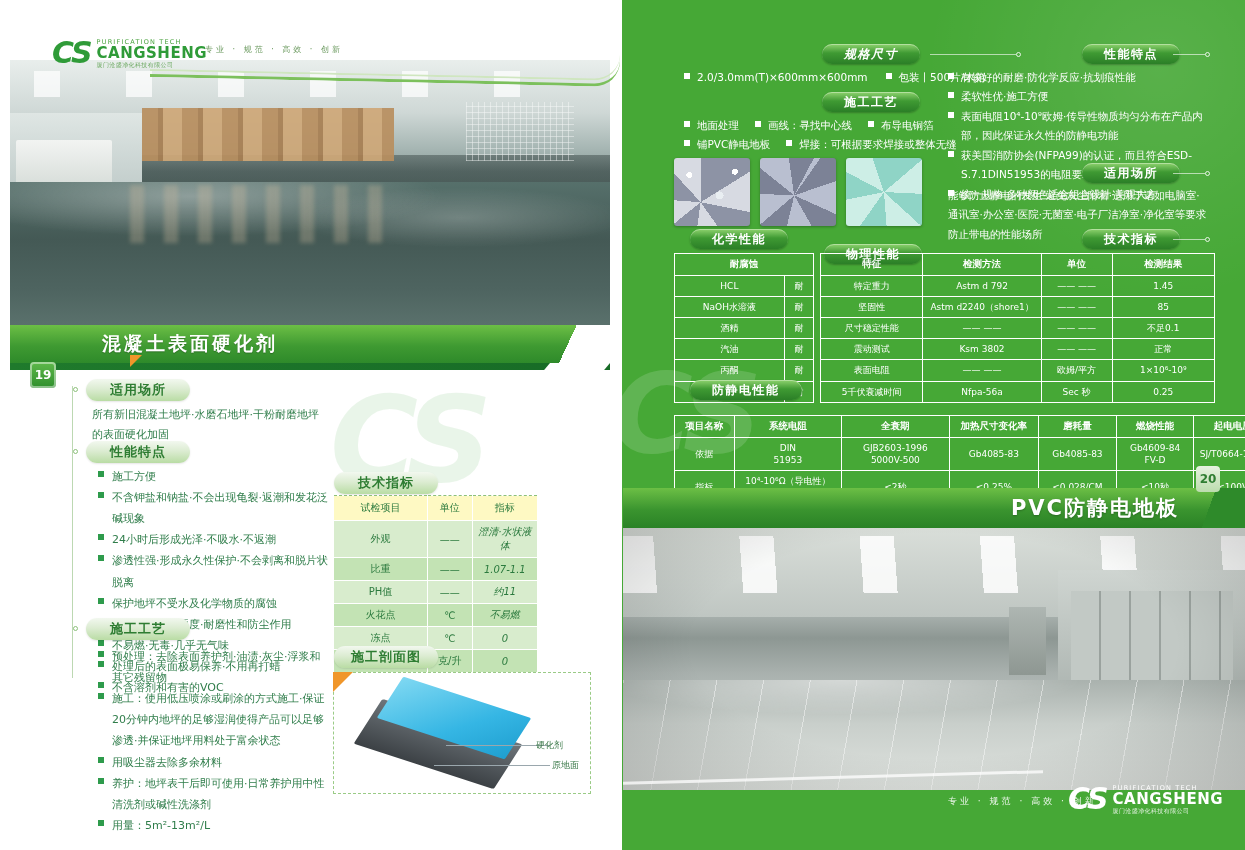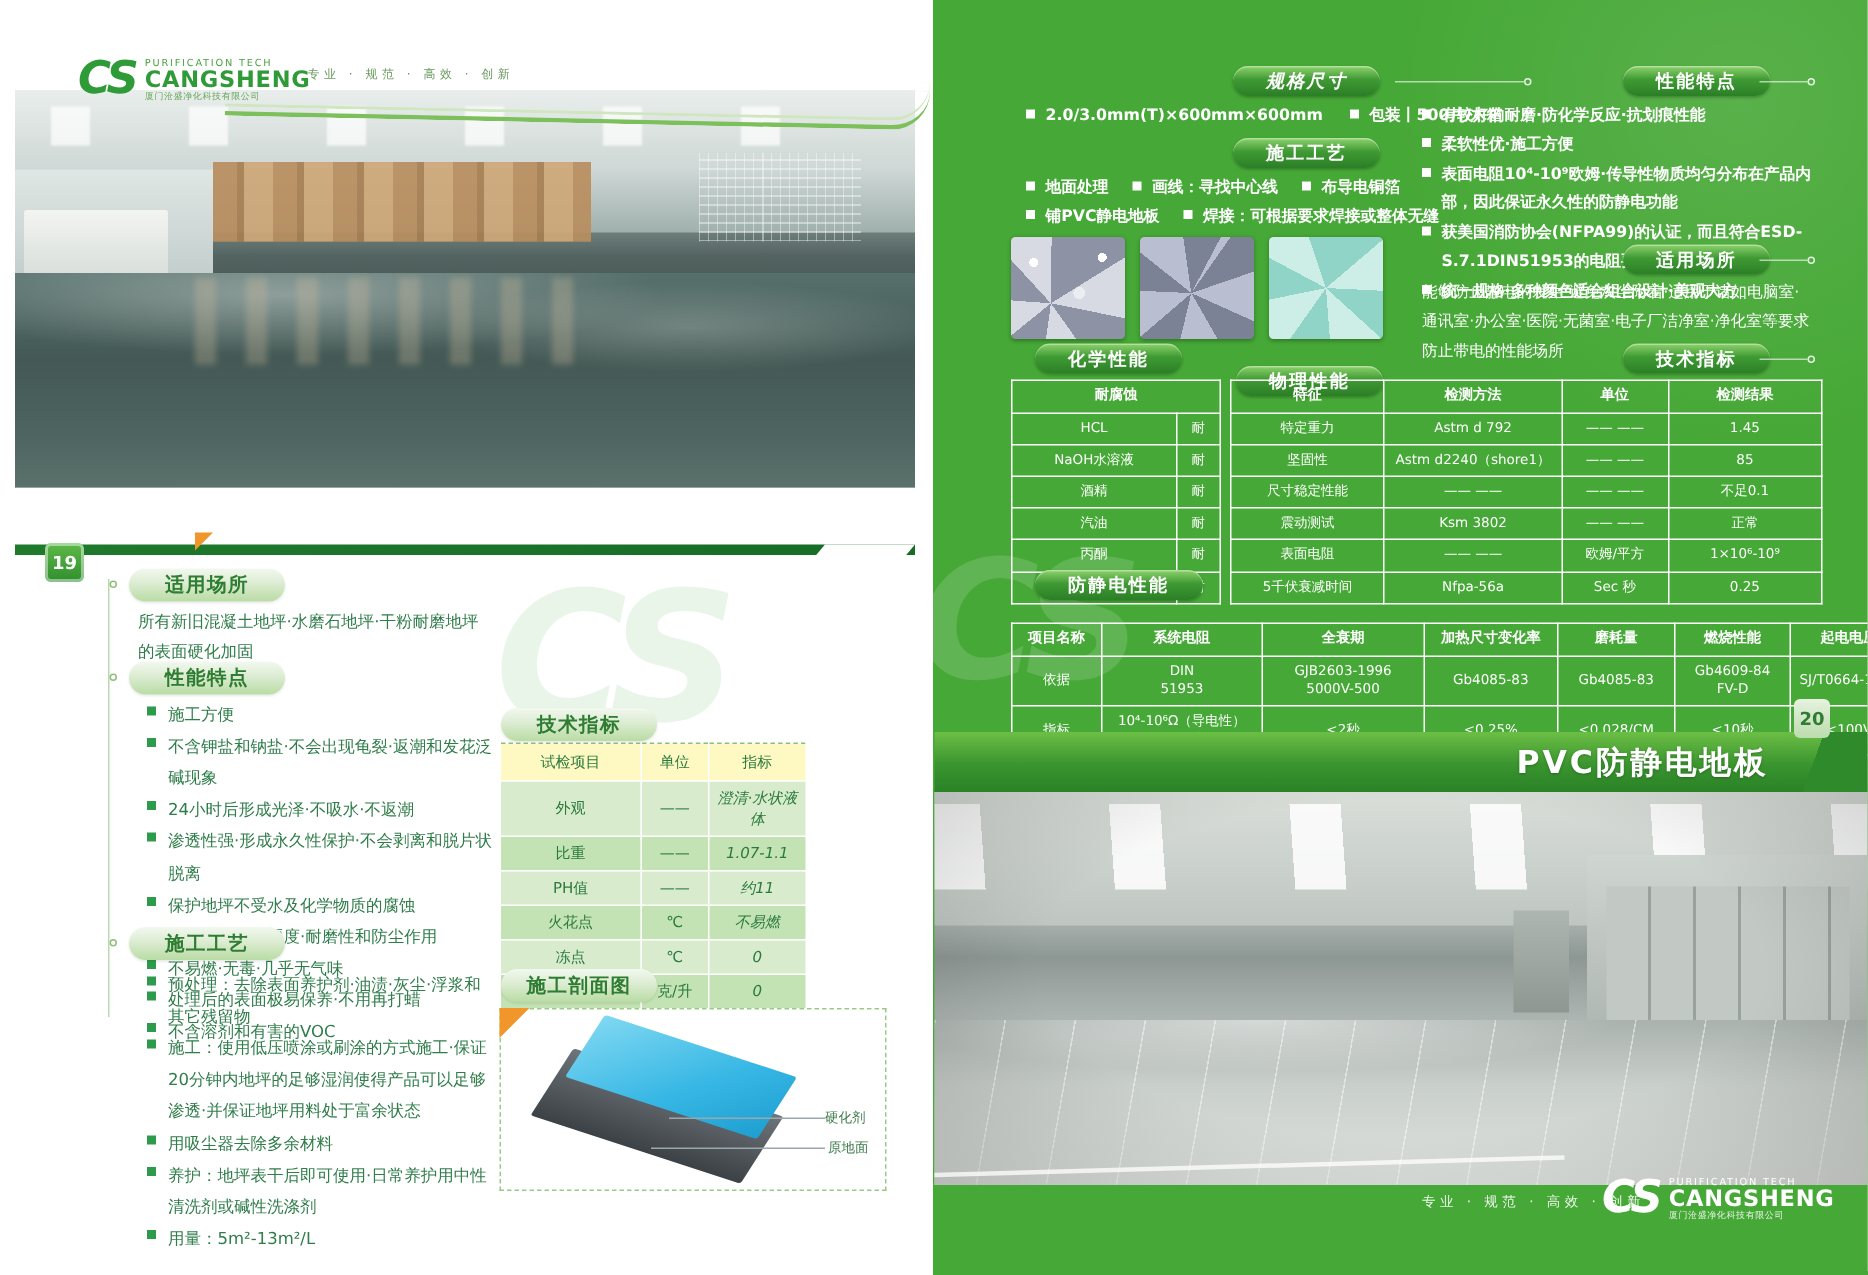--- a/index.html
+++ b/index.html
@@ -184,21 +184,21 @@
   .r-pill {
     position:absolute; height:20px; padding:0 22px; border-radius:10px;
     background:linear-gradient(to bottom,#8fd36f 0%,#3f9a33 45%,#2b7f27 100%);
     color:#ffffff; font-weight:bold; font-size:12px; letter-spacing:1.5px;
     display:flex; align-items:center; justify-content:center;
     box-shadow:0 1px 2px rgba(0,0,0,.25), inset 0 1px 0 rgba(255,255,255,.35);
   }
   .r-line { position:absolute; height:1px; background:rgba(255,255,255,.6); }
   .r-dot { position:absolute; width:5px;height:5px;border-radius:50%; border:1px solid rgba(255,255,255,.85); }
 
-  .r-list { position:absolute; color:#ffffff; font-size:10.5px; line-height:1.85;font-weight:bold; }
+  .r-list { position:absolute; color:#ffffff; font-size:10.5px; line-height:1.85; }
   .r-list li { list-style:none; position:relative; padding-left:13px; }
   .r-list li:before { content:""; position:absolute; left:0; top:5px; width:6px;height:6px; background:#ffffff; }
   .r-text { position:absolute; color:#fff; font-size:10.5px; line-height:1.85; }
 
   .chips { position:absolute; left:674px; top:158px; display:flex; gap:10px; }
   .chip { width:76px; height:68px; border-radius:3px; box-shadow:0 1px 3px rgba(0,0,0,.3); }
   .chip.a { background:
       radial-gradient(circle at 20% 25%, #fff 0 3px, transparent 3px),
       radial-gradient(circle at 60% 55%, #e9eef2 0 4px, transparent 4px),
       radial-gradient(circle at 80% 20%, #fff 0 3px, transparent 3px),
@@ -336,20 +336,23 @@
     <div class="header-logo">
       <div class="cs-mark green">CS</div>
       <div class="cs-names">
         <div class="cs-top green">PURIFICATION TECH</div>
         <div class="cs-main green">CANGSHENG</div>
         <div class="cs-sub green">厦门沧盛净化科技有限公司</div>
       </div>
     </div>
     <div class="header-tag">专业 · 规范 · 高效 · 创新</div>
 
+    <div class="title-bar">
+      <div class="tb-text">混凝土表面硬化剂</div>
+    </div>
     <div class="title-underline"></div>
     <div class="page-num-left">19</div>
     <div class="corner-tri"></div>
 
     <div class="vrule"></div>
 
     <div class="wm-left">CS</div>
 
     <div class="sec-pill" style="left:86px; top:379px;">
       <span>适用场所</span>
@@ -433,21 +436,21 @@
     <div class="sec-pill" style="left:334px; top:646px;">
       <span>施工剖面图</span>
     </div>
     <div class="diagram-box">
       <div class="diag-tri"></div>
       <div class="slab">
         <div class="base"></div>
         <div class="top"></div>
       </div>
       <div class="lead-line" style="left:112px; top:72px; width:104px;"></div>
-      <div class="lead-label" style="left:216px; top:66px;">硬化剂</div>
+      <div class="lead-label" style="left:202px; top:66px;">硬化剂</div>
       <div class="lead-line" style="left:100px; top:92px; width:116px;"></div>
       <div class="lead-label" style="left:218px; top:86px;">原地面</div>
     </div>
   </div>
 
   <div class="page-right">
     <div class="bg-deco"></div>
     <div class="wm-right">CS</div>
   </div>
 

